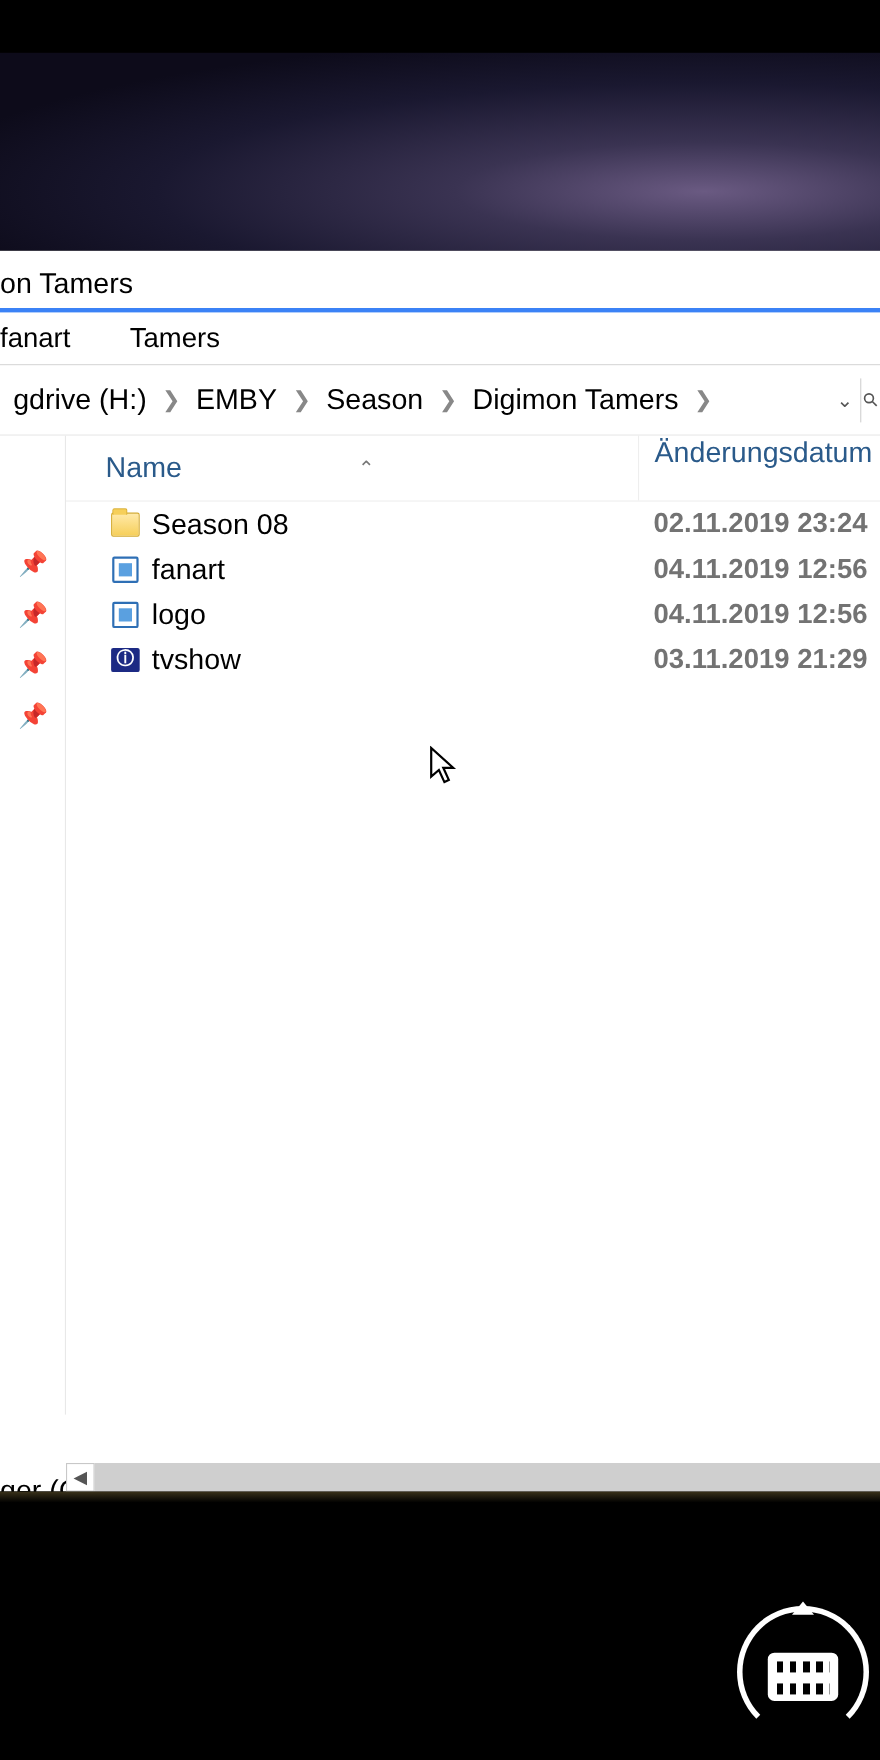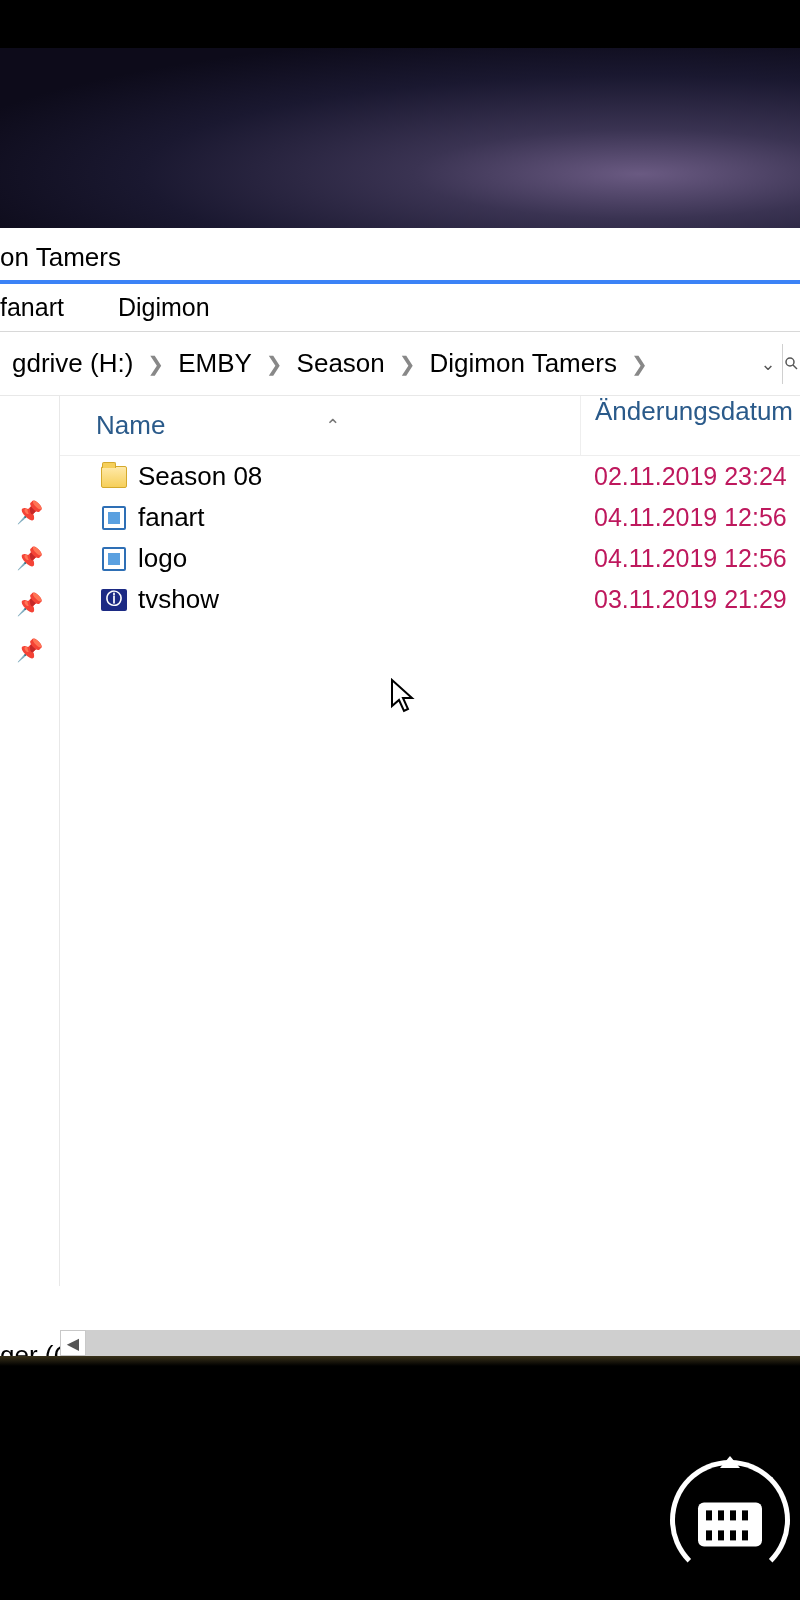--- a/index.html
+++ b/index.html
@@ -49,21 +49,21 @@
     border-bottom: 1px solid #eee;
   }
   .col-name { width: 520px; padding-left: 36px; display: flex; align-items: center; gap: 160px;}
   .col-name .sort { color: #777; font-size: 18px; }
   .col-date { flex: 1; padding-left: 14px; border-left: 1px solid #eee; height: 100%; display:flex; }
 
   .rows { }
   .row { display: flex; align-items: center; height: 41px; font-size: 26px; }
   .row .icon { width: 36px; margin-left: 36px; display: flex; align-items: center; justify-content: center; }
   .row .name { flex: 0 0 448px; padding-left: 6px; }
-  .row .date { flex: 1; padding-left: 14px; font-size: 25px; color: #be185d; }
+  .row .date { flex: 1; padding-left: 14px; font-size: 25px; color: #737373; font-weight: bold; }
 
   .ico-folder { width: 26px; height: 22px; background: linear-gradient(#ffe9a8,#f6cf5a); border: 1px solid #d4a92c; border-radius: 2px; position: relative; }
   .ico-folder::before { content:""; position:absolute; top:-5px; left:0; width:12px; height:5px; background:#f6cf5a; border:1px solid #d4a92c; border-bottom:none; border-radius:2px 2px 0 0; }
 
   .ico-img { width: 24px; height: 24px; background:#fff; border:2px solid #2e6fb5; border-radius:2px; position:relative; }
   .ico-img::after { content:""; position:absolute; left:4px; top:4px; width:12px; height:12px; background:#5aa0e0; }
 
   .ico-nfo { width: 26px; height: 22px; background:#1c2a84; border-radius:2px; color:#fff; font-size:16px; display:flex; align-items:center; justify-content:center; font-weight:bold;}
   .ico-nfo::after{content:"\24D8";}
 
@@ -101,21 +101,21 @@
 <div class="wallpaper"></div>
 
 <div class="window">
 
   <div class="titlebar">
     <span>on Tamers</span>
   </div>
 
   <div class="menubar">
     <div>fanart</div>
-    <div>Digimon</div>
+    <div>Tamers</div>
   </div>
 
   <div class="addressbar">
     <div class="bc">
       <span class="bc-item">gdrive (H:)</span>
       <span class="bc-sep">❯</span>
       <span class="bc-item">EMBY</span>
       <span class="bc-sep">❯</span>
       <span class="bc-item">Season</span>
       <span class="bc-sep">❯</span>

